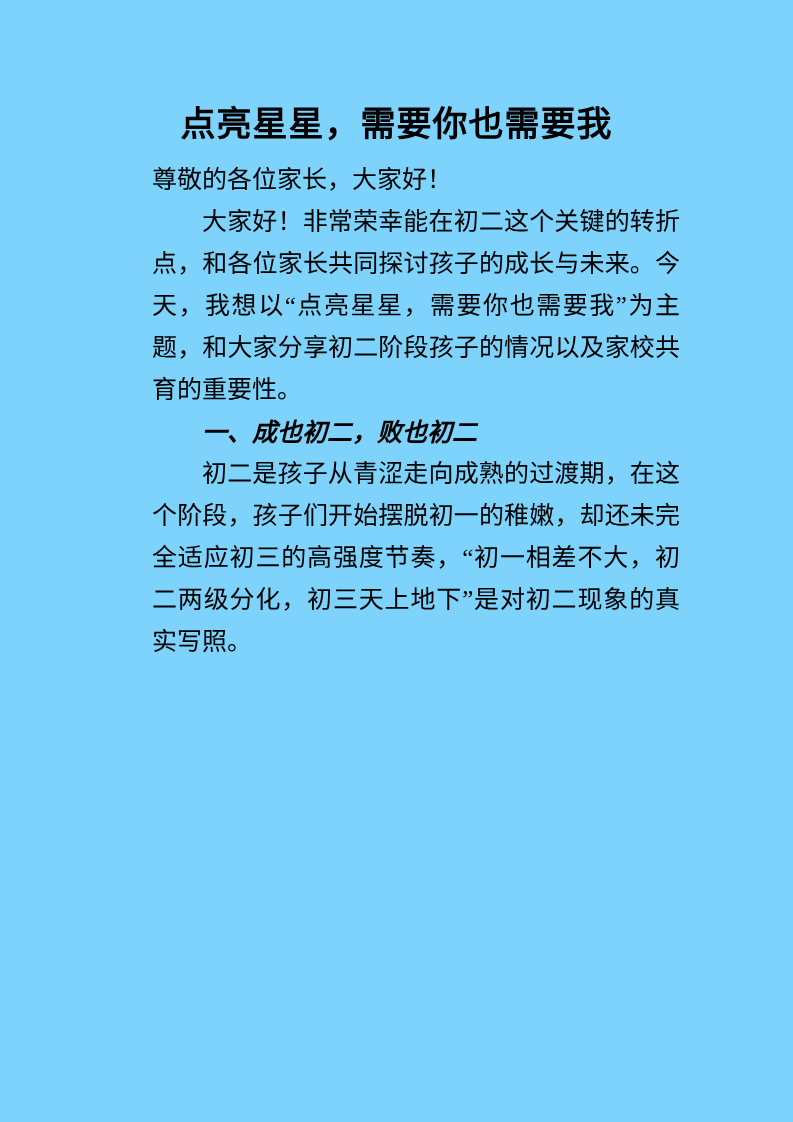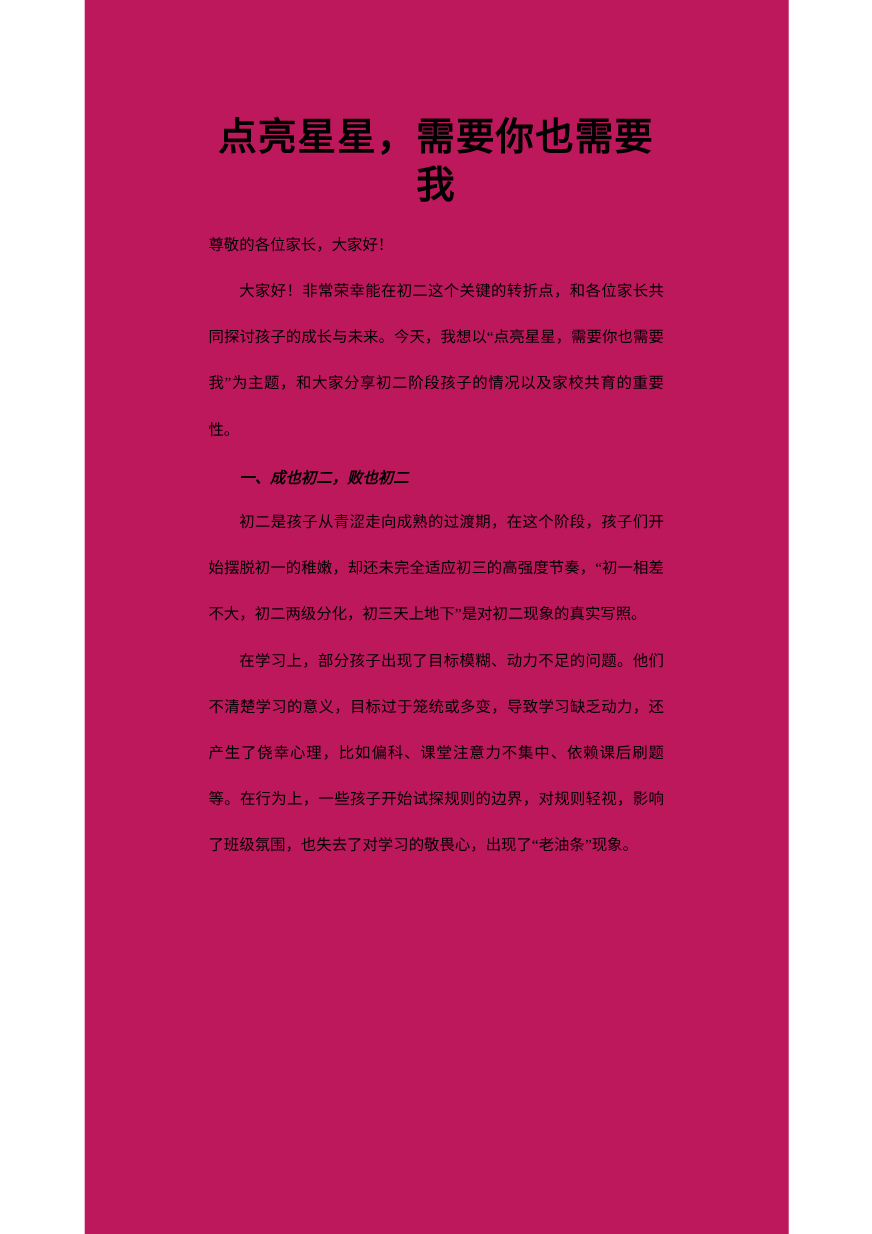--- a/index.html
+++ b/index.html
@@ -3,24 +3,24 @@
 <meta charset="utf-8">
 <style>
   html, body {
     margin: 0;
     padding: 0;
     background: #ffffff;
   }
   .doc-page {
     position: relative;
     box-sizing: border-box;
-    width: 640px;
+    width: 793px;
     height: 1122px;
     margin: 0 auto;
-    background: #be185d;
+    background: #7dd3fc;
     color: #000000;
     padding: 103px 113px 0 113px;
     overflow: hidden;
   }
   .doc-title {
     margin: 0;
     font-family: "Liberation Serif", "DejaVu Serif", serif;
     font-weight: bold;
     font-size: 35px;
     line-height: 44px;
@@ -31,23 +31,24 @@
     margin-top: 16px;
     font-family: "Liberation Serif", "DejaVu Serif", serif;
     font-weight: bold;
     font-size: 23px;
     line-height: 30px;
     text-align: right;
   }
   .doc-body {
     margin-top: 12px;
     font-family: "Liberation Serif", "DejaVu Serif", serif;
-    font-size: 14px;
+    font-size: 25px;
     line-height: 42px;
     text-align: justify;
+    margin-left: 39px;
   }
   .doc-body p {
     margin: 0;
     padding: 0;
   }
   .doc-body p.indent {
     text-indent: 2em;
   }
   .doc-body p.heading {
     font-family: "Liberation Sans", "DejaVu Sans", sans-serif;
@@ -59,15 +60,14 @@
 </head>
 <body>
 
 <div class="doc-page">
   <h1 class="doc-title">点亮星星，需要你也需要我</h1>
   <div class="doc-body" id="doc-body">
       <p>尊敬的各位家长，大家好！</p>
       <p class="indent">大家好！非常荣幸能在初二这个关键的转折点，和各位家长共同探讨孩子的成长与未来。今天，我想以“点亮星星，需要你也需要我”为主题，和大家分享初二阶段孩子的情况以及家校共育的重要性。</p>
       <p class="heading">一、成也初二，败也初二</p>
       <p class="indent">初二是孩子从青涩走向成熟的过渡期，在这个阶段，孩子们开始摆脱初一的稚嫩，却还未完全适应初三的高强度节奏，“初一相差不大，初二两级分化，初三天上地下”是对初二现象的真实写照。</p>
-      <p class="indent">在学习上，部分孩子出现了目标模糊、动力不足的问题。他们不清楚学习的意义，目标过于笼统或多变，导致学习缺乏动力，还产生了侥幸心理，比如偏科、课堂注意力不集中、依赖课后刷题等。在行为上，一些孩子开始试探规则的边界，对规则轻视，影响了班级氛围，也失去了对学习的敬畏心，出现了“老油条”现象。</p>
     </div>
 </div>
 
 </body></html>

